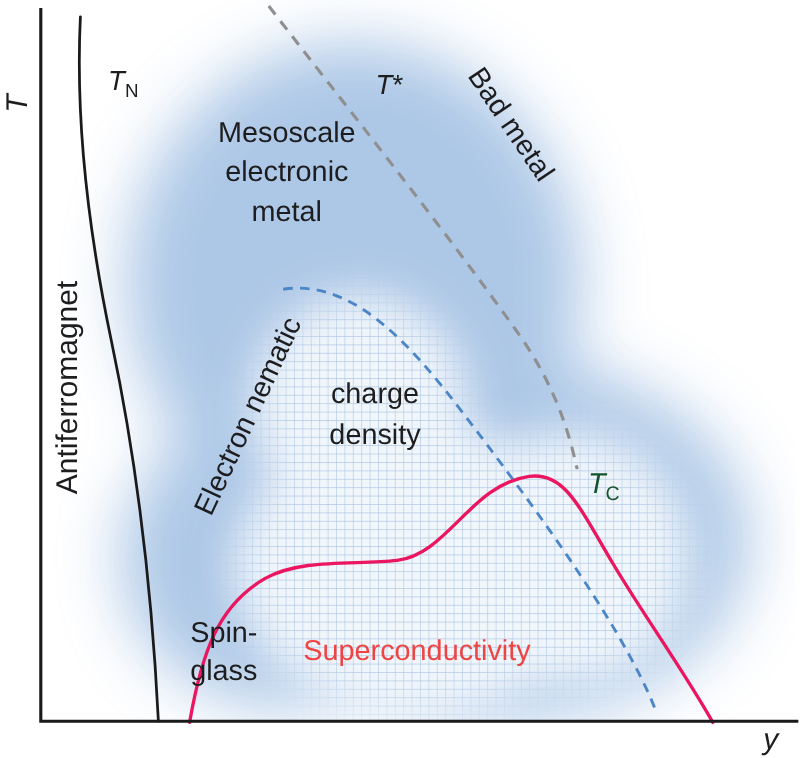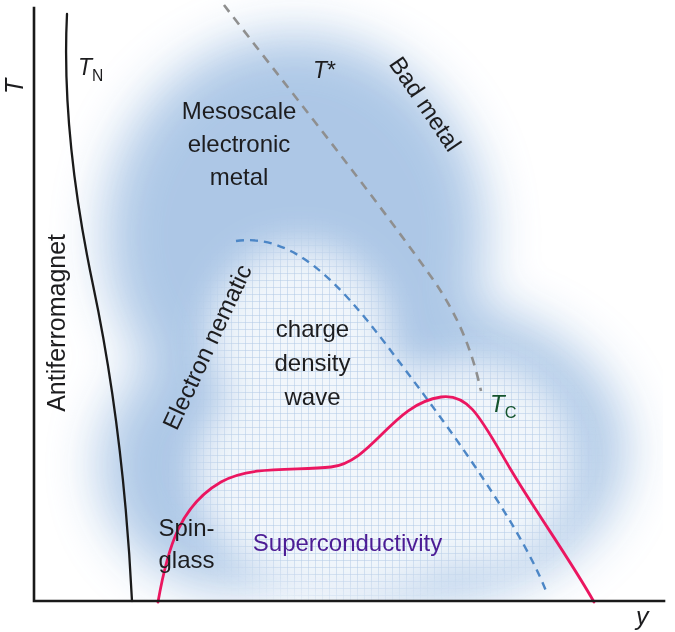--- a/index.html
+++ b/index.html
@@ -7,29 +7,29 @@
     position:relative; width:675px; height:632px; background:#ffffff;
     font-family:"Liberation Sans", sans-serif; color:#1d1d1f; overflow:hidden;
   }
   .layer { position:absolute; left:0; top:0; }
   .lbl { position:absolute; font-size:24px; line-height:1.35; white-space:nowrap; }
   .block { white-space:normal; text-align:center; }
   .it { font-style:italic; }
   sub { font-size:0.68em; }
   .rot { transform-origin:center center; }
   .lbl-axis-t   { left:2px;   top:64px;  width:26px; font-size:25px; transform:rotate(-90deg); }
-  .lbl-tn       { left:78px;  top:52px;  font-size:23px;text-align:center; }
+  .lbl-tn       { left:90px;  top:52px;  font-size:23px;text-align:center; }
   .lbl-meso     { left:134px; top:94px;  width:210px; line-height:33px; }
   .lbl-tstar    { left:313px; top:55px;  font-size:23px; }
   .lbl-badmetal { left:355px; top:88px;  width:140px; transform:rotate(56deg); }
   .lbl-afm      { left:-68px; top:306px; width:250px; font-size:25px; transform:rotate(-90deg); }
   .lbl-nematic  { left:95px;  top:331px; width:225px; transform:rotate(-65deg); }
   .lbl-cdw      { left:230px; top:312px; width:165px; line-height:34px; }
   .lbl-tc       { left:490px; top:388px; color:#14532d; }
-  .lbl-sc       { left:225px; top:527px; width:245px; color:#4c1d95; }
+  .lbl-sc       { left:225px; top:527px; width:245px; color:#ef4444; }
   .lbl-spin     { left:144px; top:512px; width:85px; line-height:32px; }
   .lbl-axis-y   { left:636px; top:600px; font-size:25px; }
 </style>
 </head>
 <body>
 
 <div class="figure">
 
   <svg class="layer" width="675" height="632" viewBox="0 0 675 632">
     <defs>
@@ -105,21 +105,20 @@
     <span>Antiferromagnet</span>
   </div>
 
   <div class="lbl lbl-nematic block rot">
     <span>Electron nematic</span>
   </div>
 
   <div class="lbl lbl-cdw block">
     <div>charge</div>
     <div>density</div>
-    <div>wave</div>
   </div>
 
   <div class="lbl lbl-tc">
     <span class="it">T</span><sub>C</sub>
   </div>
 
   <div class="lbl lbl-sc block">
     <span>Superconductivity</span>
   </div>
 

